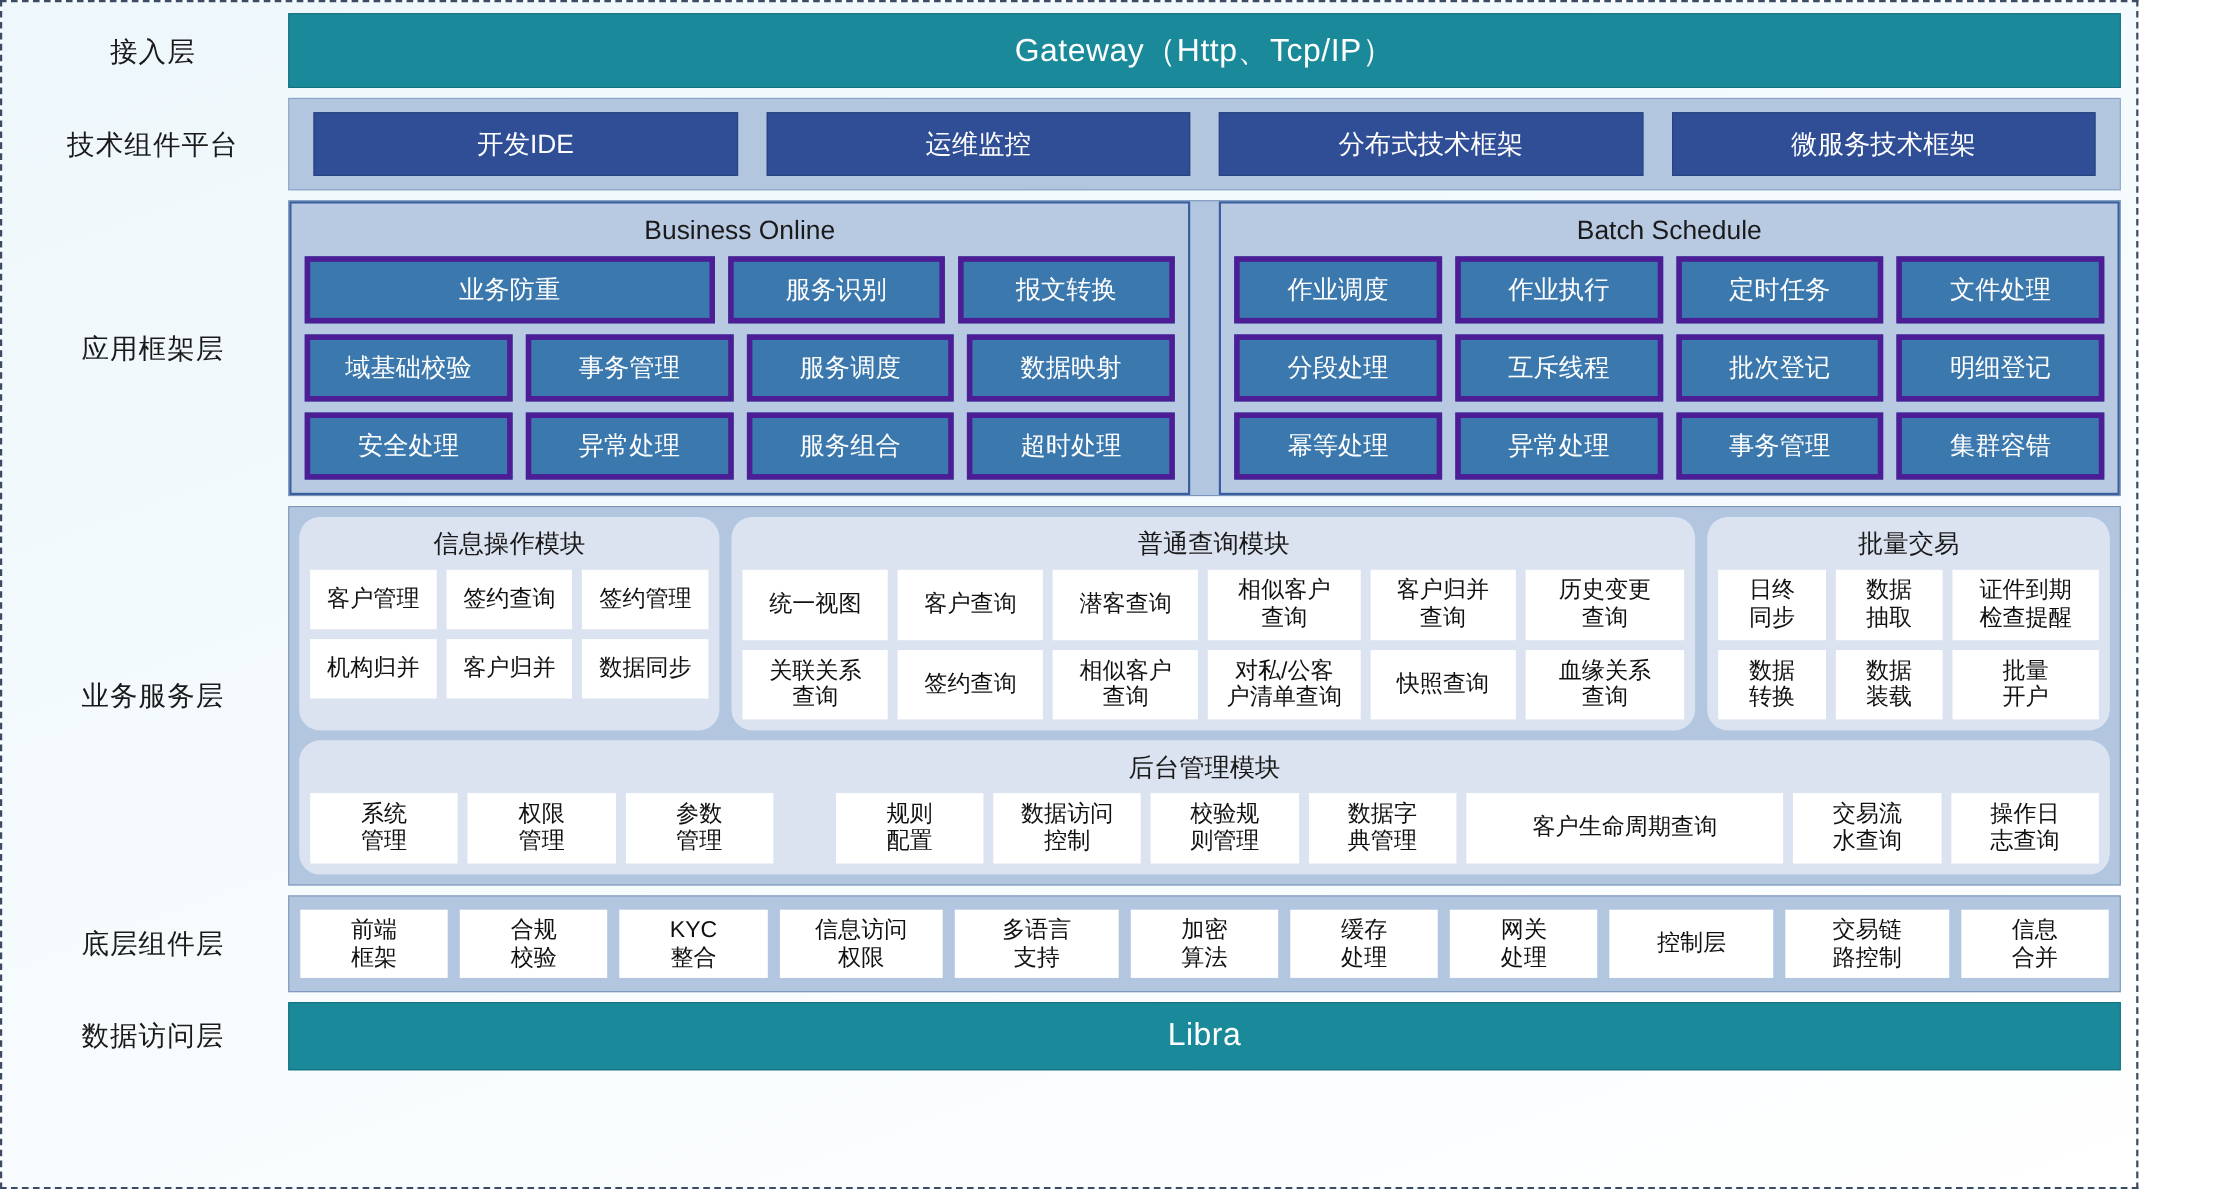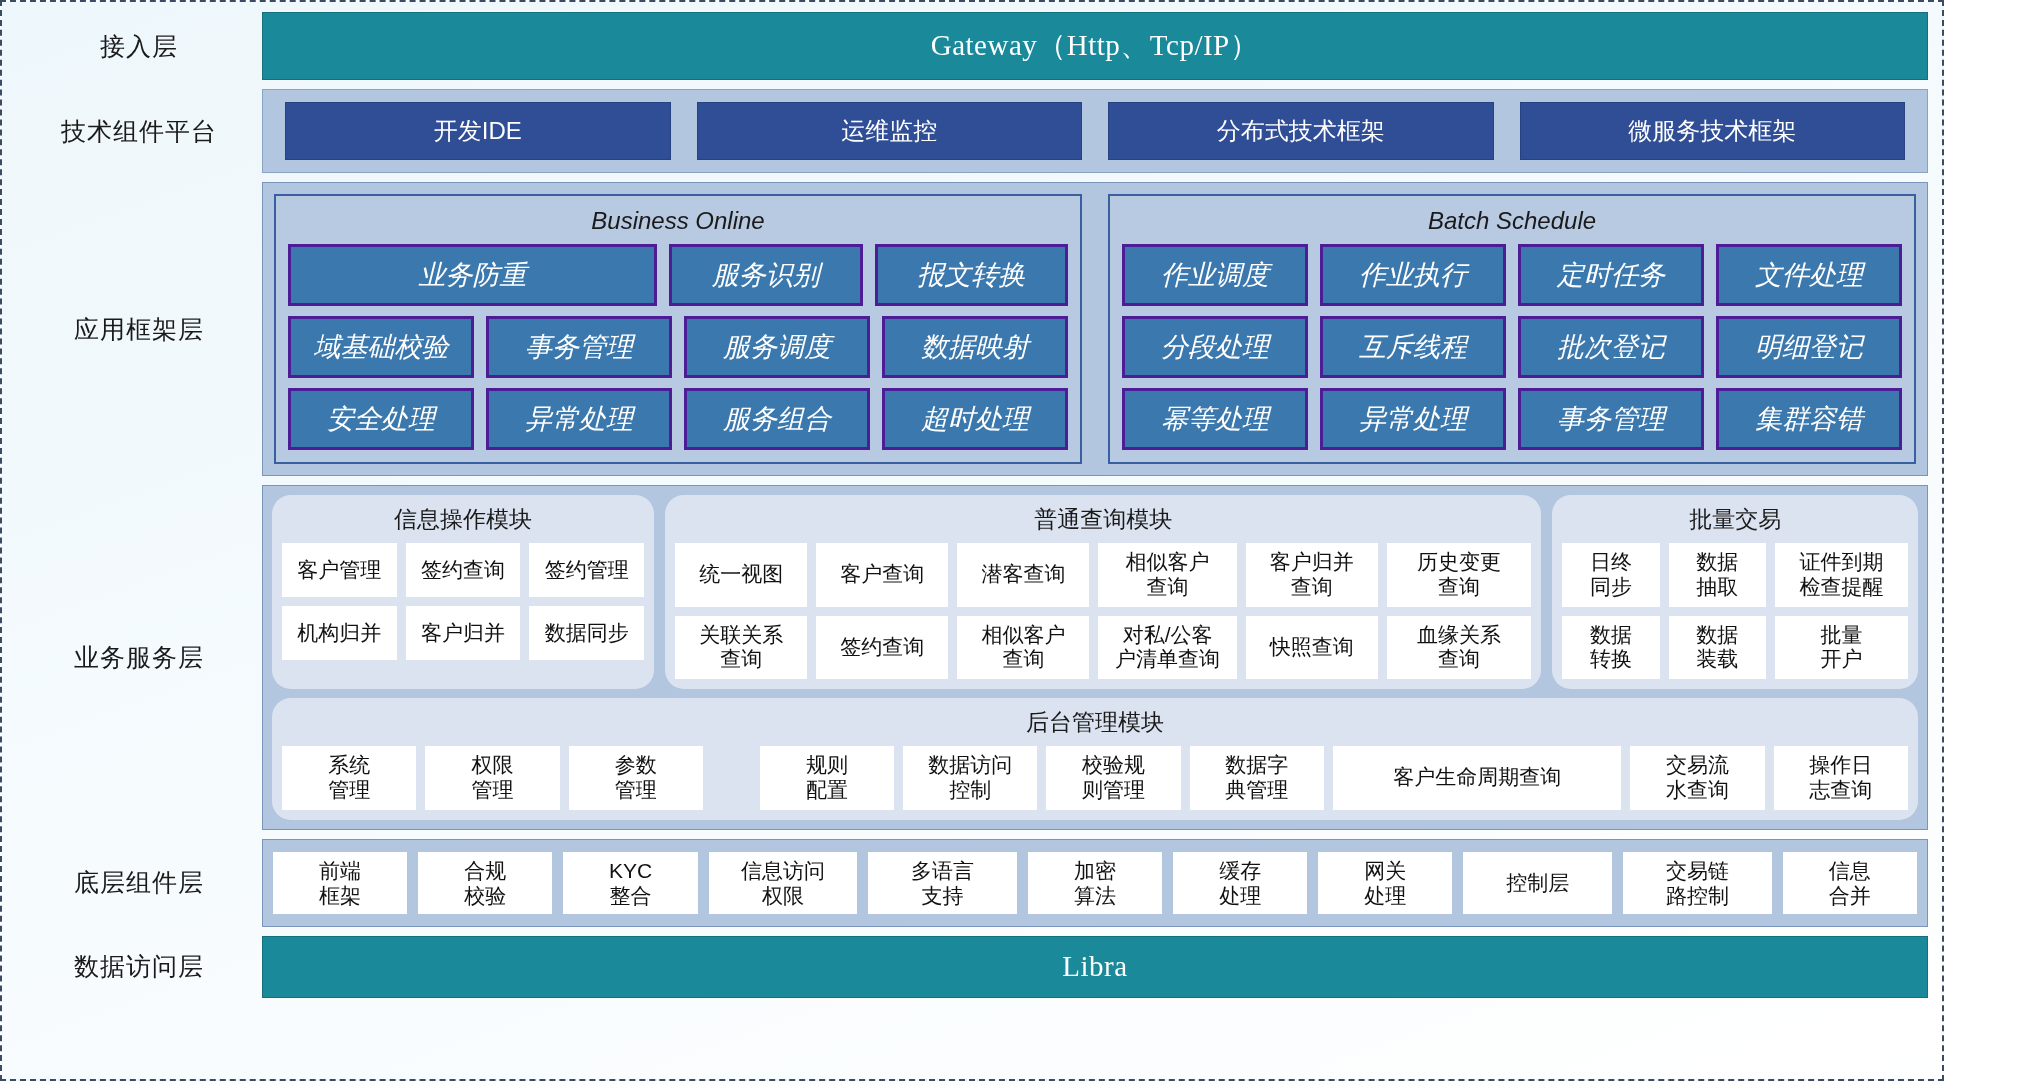--- a/index.html
+++ b/index.html
@@ -36,21 +36,20 @@
 
   
   .teal-bar {
     flex: 1 1 auto;
     background: #1a8a9b;
     border: 1px solid #15707e;
     color: #ffffff;
     display: flex; align-items: center; justify-content: center;
     font-size: 29px;
     letter-spacing: 0.5px;
-    font-family: Liberation Serif, serif;
   }
   .gateway-bar { height: 68px; }
   .libra-bar { height: 62px; }
 
   
   .band {
     flex: 1 1 auto;
     background: #b3c6e0;
     border: 1px solid #8aa3c4;
     display: flex;
@@ -66,45 +65,43 @@
     text-align: center;
     font-size: 24px;
     padding: 12px 4px;
   }
 
   
   .outer-panel {
     flex: 1 1 auto;
     background: #b3c6e0;
     border: 1px solid #7b95ba;
-    padding: 11px;
     display: flex;
     gap: 26px;
-    font-style: italic;
   }
   .group-box {
     background: #b8c9e2;
     border: 2px solid #3a5f9e;
     padding: 8px 12px 12px 12px;
     display: flex;
     flex-direction: column;
   }
   .group-title {
     text-align: center;
     font-size: 24px;
     color: #1a1a1a;
     padding: 3px 0 9px 0;
   }
   .grid-rows { display: flex; flex-direction: column; gap: 10px; }
   .grid-row { display: flex; gap: 12px; }
   .blue-chip {
     background: #3b78ad;
-    border: 3px solid #4c1d95;
+    border: 5px solid #4c1d95;
     color: #ffffff;
-    font-size: 27px;
+    font-size: 23px;
     text-align: center;
     padding: 10px 6px;
     display: flex; align-items: center; justify-content: center;
   }
 
   
   .svc-panel {
     flex: 1 1 auto;
     background: #b3c6e0;
     border: 1px solid #7b95ba;

